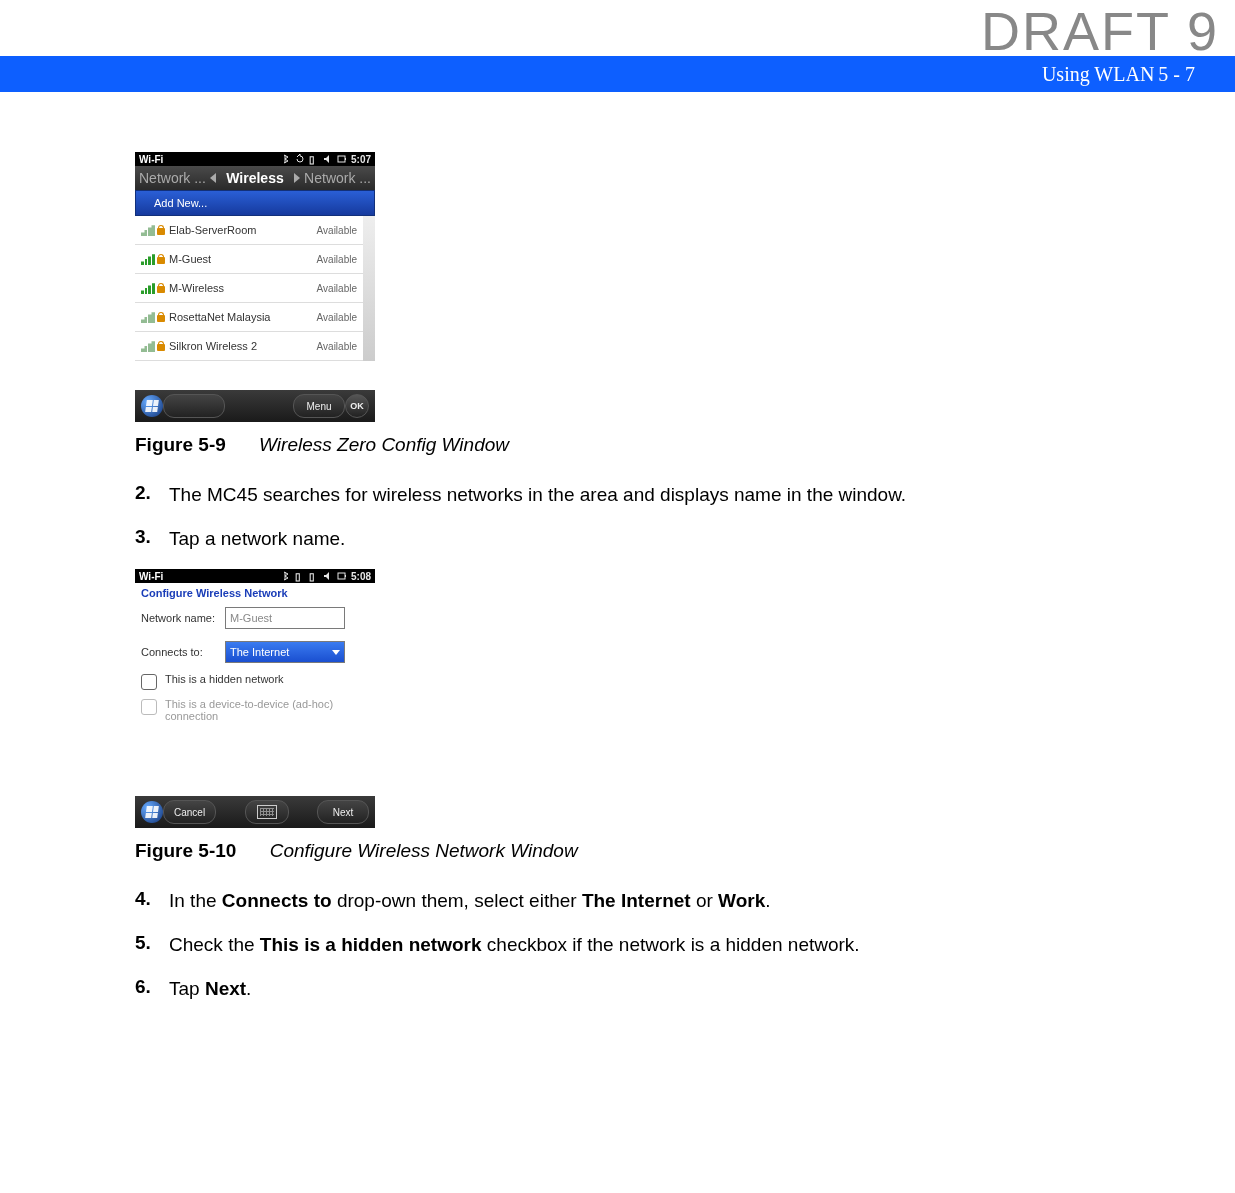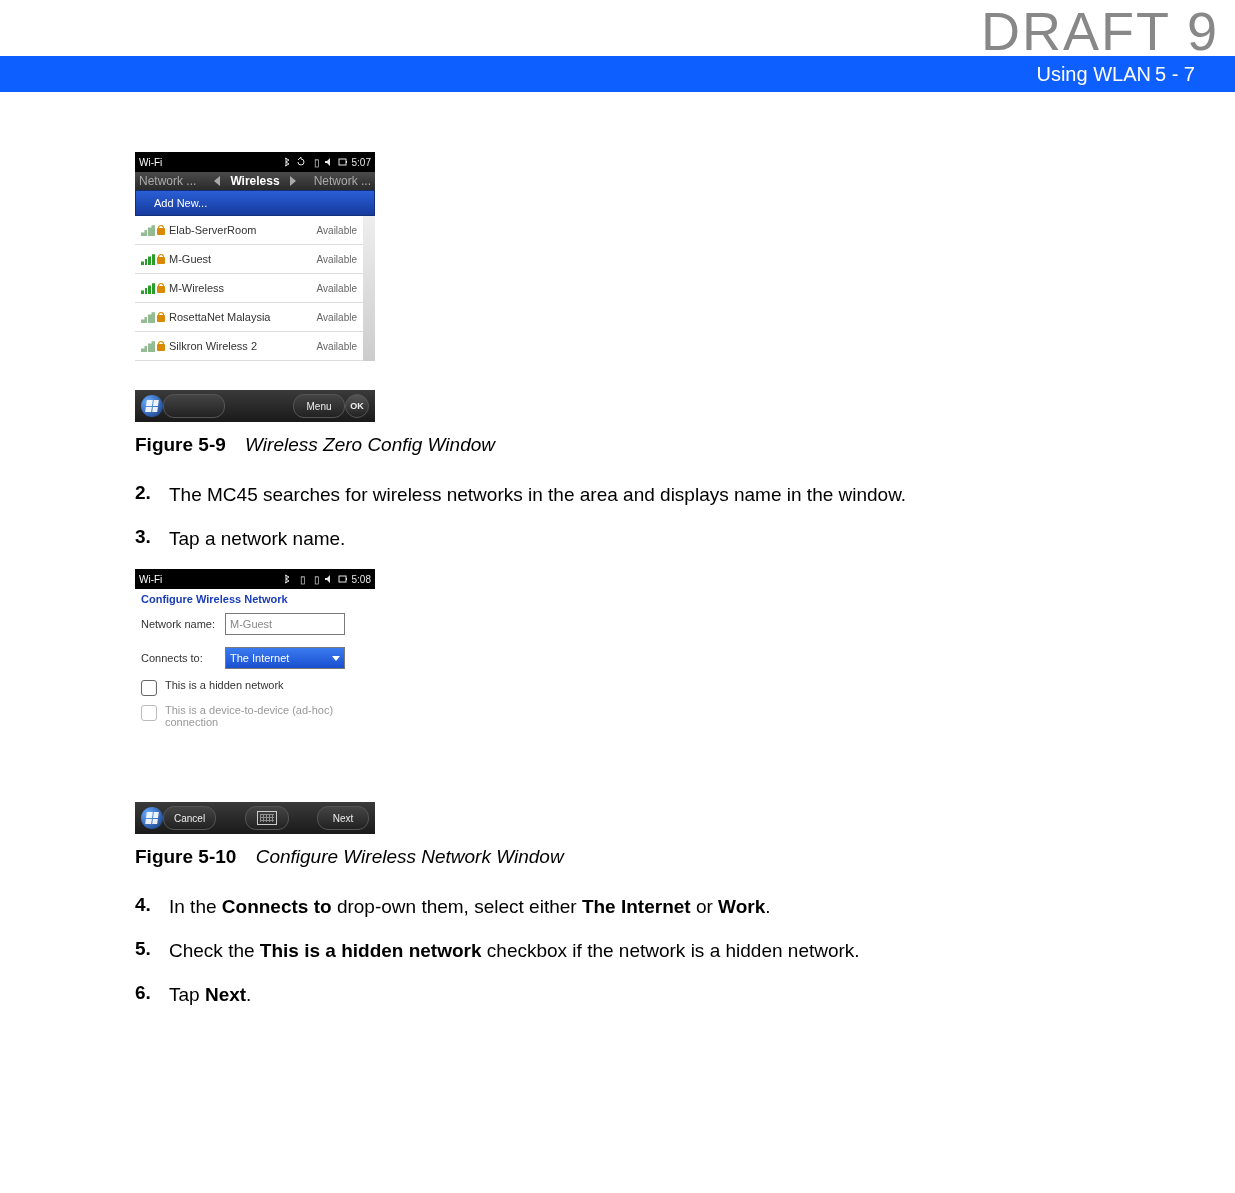--- a/index.html
+++ b/index.html
@@ -22,20 +22,21 @@
   .header-bar {
     margin-top: 56px;
     height: 36px;
     background: #0d5fff;
     width: 100%;
     display: flex;
     justify-content: flex-end;
     align-items: center;
     padding-right: 40px;
     box-sizing: border-box;
+    font-family: Liberation Serif, serif;
   }
   .header-bar span {
     color: #fff;
     font-size: 20px;
   }
   .header-page {
     margin-left: 4px;
   }
   .content {
     padding: 60px 0 40px 135px;
@@ -43,48 +44,47 @@
   }
   .screenshot {
     width: 240px;
     background: #000;
     font-family: Tahoma, sans-serif;
     font-size: 11px;
     color: #000;
     margin-bottom: 12px;
   }
   .ss-status {
-    height: 20px;
+    height: 14px;
     background: #000;
     color: #fff;
     display: flex;
     align-items: center;
     font-size: 10px;
-    font-weight: normal;
+    font-weight: bold;
     padding: 0 4px;
-    text-align: right;
   }
   .ss-status .left { flex: 0 0 auto; }
   .ss-status .icons {
     flex: 1;
     display: flex;
     justify-content: flex-end;
     gap: 4px;
     align-items: center;
     font-size: 10px;
     opacity: 0.9;
   }
   .mini-icon { width:10px; height:10px; display:inline-block; color:#fff; }
   .ss-tabs {
-    height: 18px;
+    height: 24px;
     background: linear-gradient(#4a4a4a, #2a2a2a);
     display: flex;
     align-items: center;
     color: #ccc;
-    font-size: 12px;
+    font-size: 14px;
   }
   .ss-tab-side {
     flex: 1;
     padding: 0 4px;
     white-space: nowrap;
     overflow: hidden;
     color: #aaa;
   }
   .ss-tab-center {
     flex: 0 0 auto;
@@ -219,21 +219,21 @@
       repeating-linear-gradient(to bottom, #ccc 0 1px, transparent 1px 3px);
     opacity:0.6;
   }
 
   
   .fig-caption {
     font-size: 19px;
     margin: 6px 0 26px 0;
   }
   .fig-caption .bold { font-weight: bold; }
-  .fig-caption .italic { font-style: italic; margin-left:14px;}
+  .fig-caption .italic { font-style: italic; margin-left:28px;}
   .step {
     font-size: 19px;
     margin: 0 0 18px 0;
     display: flex;
   }
   .step .num { font-weight: bold; width: 34px; flex-shrink:0;}
   .step .txt { flex:1; line-height:1.35;}
   .bold { font-weight:bold;}
 </style>
 </head>

